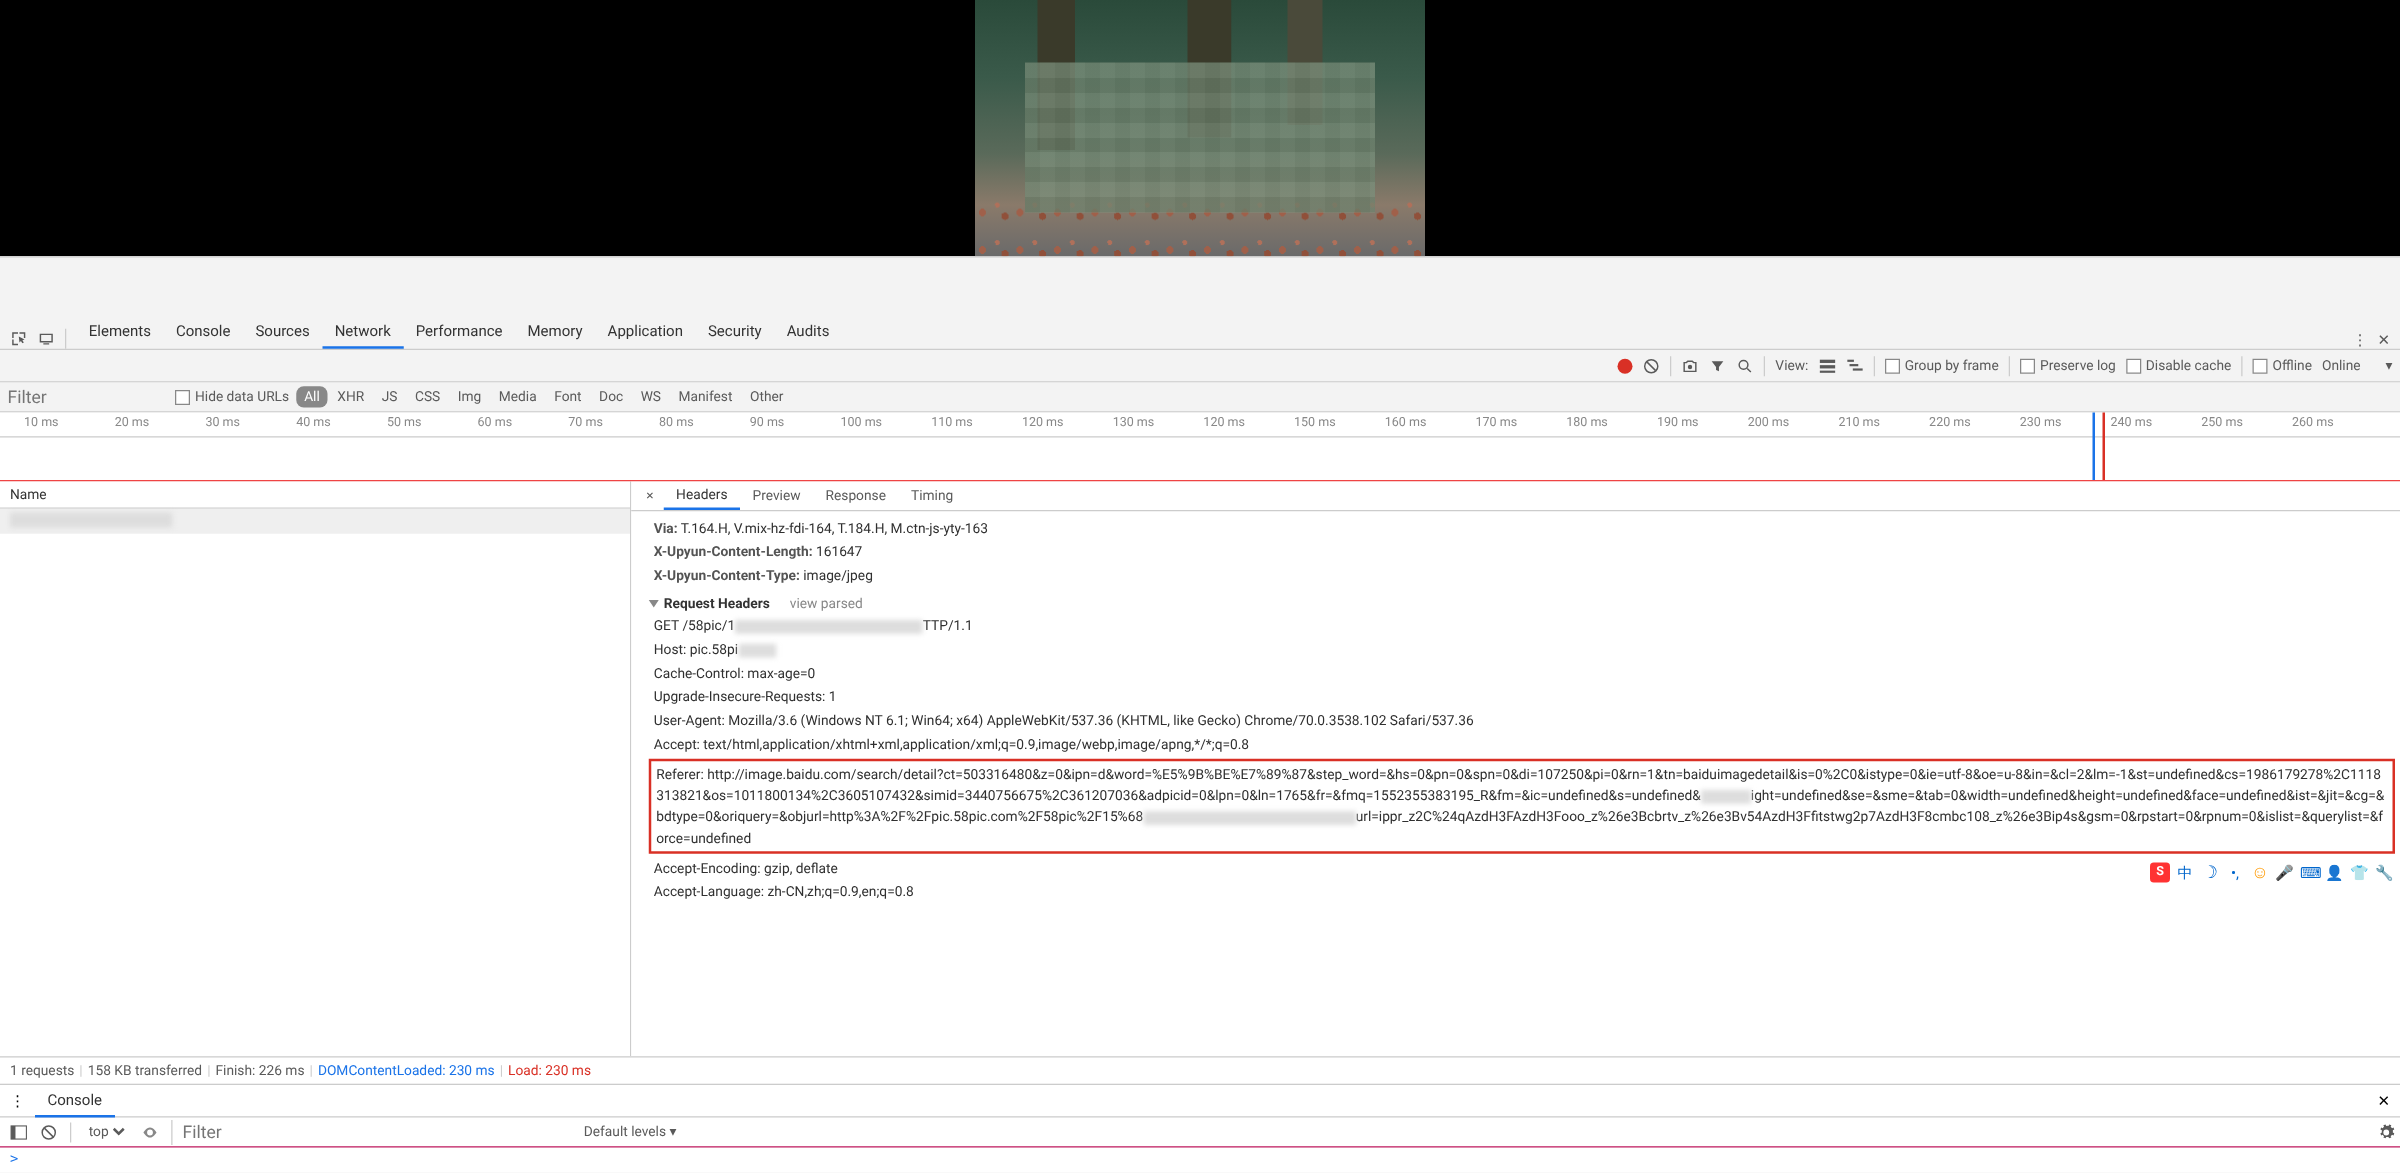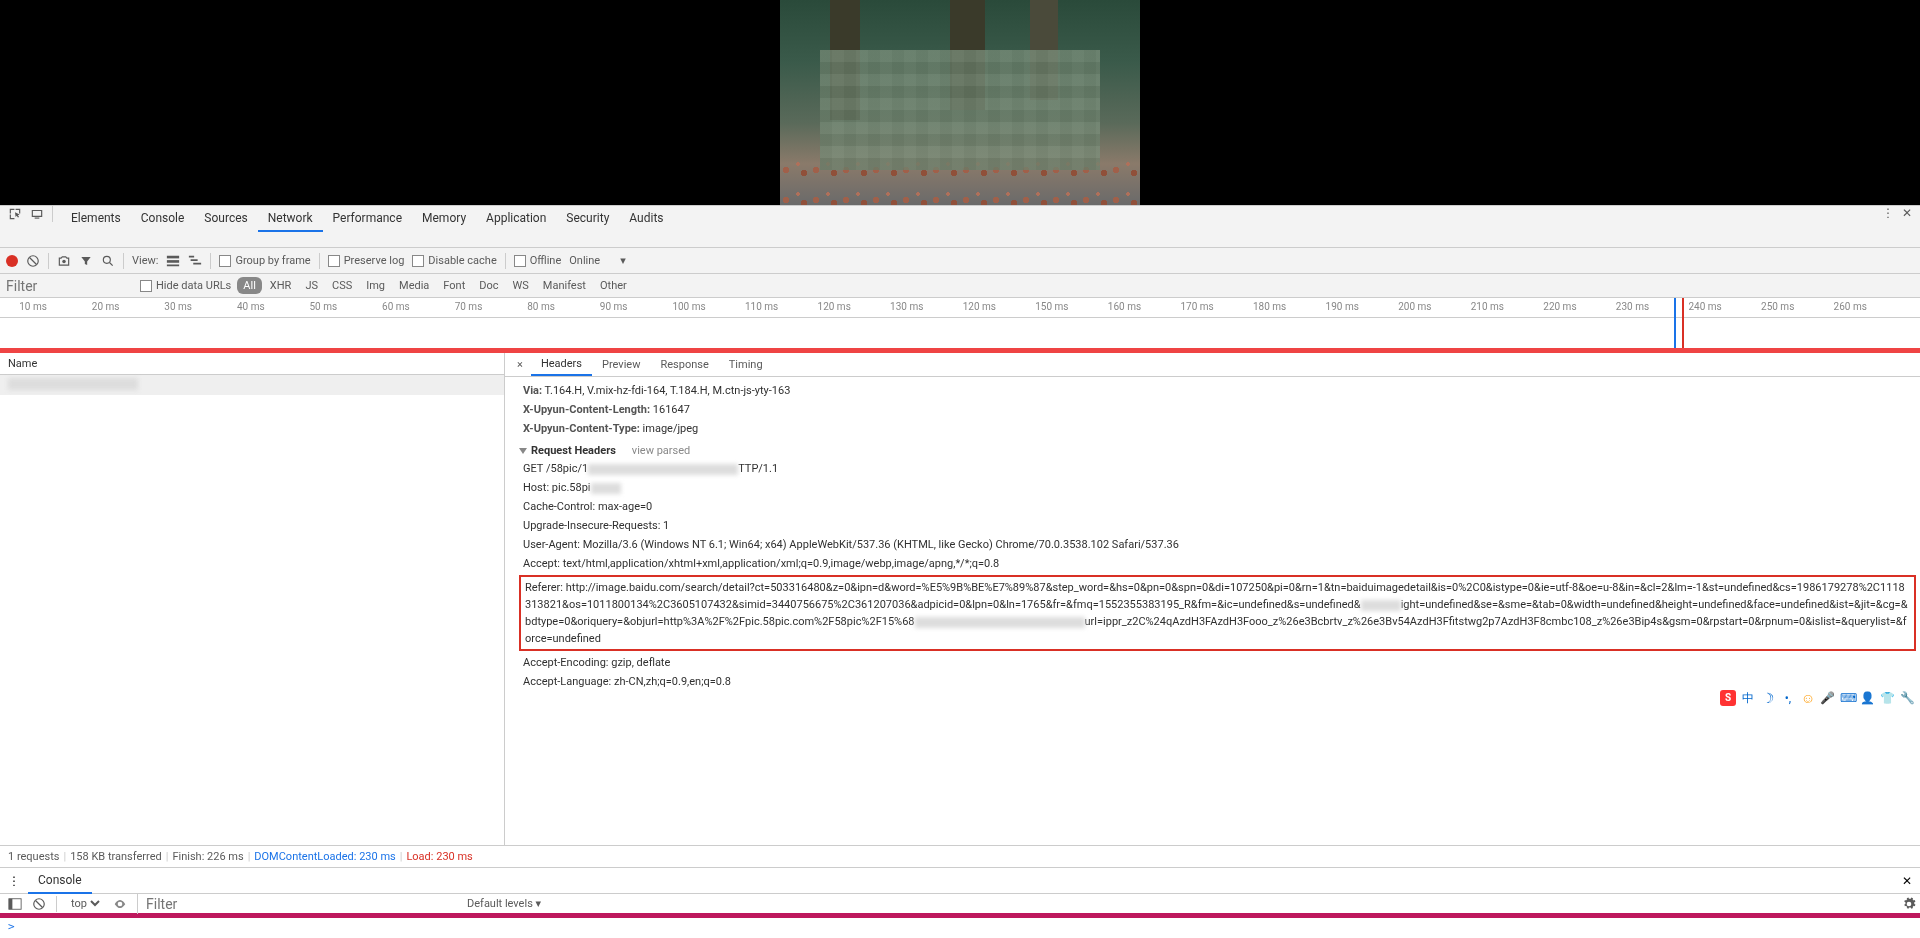--- a/index.html
+++ b/index.html
@@ -8,40 +8,40 @@
 .image-viewer { background: #000; height: 205px; display: flex; align-items: center; justify-content: center; }
 .image-content { width: 360px; height: 205px; position: relative; overflow: hidden; }
 .image-bg { position: absolute; inset: 0; background: linear-gradient(180deg, #2a4a3a 0%, #3a5a4a 30%, #5a6a5a 60%, #8a7a6a 80%, #6a6a6a 100%); }
 .tree1 { position: absolute; left: 50px; top: 0; width: 30px; height: 120px; background: #3a3a2a; }
 .tree2 { position: absolute; left: 170px; top: 0; width: 35px; height: 110px; background: #3a3a2a; }
 .tree3 { position: absolute; left: 250px; top: 0; width: 28px; height: 100px; background: #4a4a3a; }
 .leaves { position: absolute; bottom: 0; left: 0; right: 0; height: 50px; background: radial-gradient(circle at 20% 50%, #a0604a 3px, transparent 3px), radial-gradient(circle at 60% 30%, #b0705a 2px, transparent 2px), radial-gradient(circle at 80% 60%, #90503a 3px, transparent 3px); background-size: 30px 30px; }
 .pixelate { position: absolute; left: 40px; top: 50px; width: 280px; height: 120px; background: repeating-linear-gradient(0deg, rgba(100,120,100,0.5) 0px, rgba(100,120,100,0.5) 12px, rgba(120,140,120,0.5) 12px, rgba(120,140,120,0.5) 24px), repeating-linear-gradient(90deg, rgba(110,130,110,0.5) 0px, rgba(110,130,110,0.5) 12px, rgba(130,150,130,0.5) 12px, rgba(130,150,130,0.5) 24px); }
 
 .devtools { flex: 1; display: flex; flex-direction: column; border-top: 1px solid #ccc; background: #f3f3f3; min-height: 0; }
-.tab-bar { display: flex; align-items: flex-start; height: 42px; background: #f3f3f3; border-bottom: 1px solid #ccc; font-size: 12px; color: #5a5a5a; }
+.tab-bar { display: flex; align-items: flex-end; height: 42px; background: #f3f3f3; border-bottom: 1px solid #ccc; font-size: 12px; color: #5a5a5a; margin-top: 32px; }
 .tab-bar-left { display: flex; align-items: center; padding: 0 8px; gap: 8px; }
 .tab-bar-tabs { display: flex; }
 .tab { padding: 5px 10px; cursor: pointer; color: #333; }
 .tab.active { border-bottom: 2px solid #1a73e8; color: #333; }
 .tab-bar-right { margin-left: auto; display: flex; align-items: center; gap: 8px; padding-right: 8px; }
 
-.toolbar { display: flex; align-items: center; height: 26px; background: #f3f3f3; border-bottom: 1px solid #ccc; font-size: 11px; color: #5a5a5a; padding: 0 6px; gap: 8px; }
+.toolbar { display: flex; align-items: center; height: 26px; background: #f3f3f3; border-bottom: 1px solid #ccc; font-size: 11px; color: #5a5a5a; padding: 0 6px; gap: 8px; justify-content: flex-end; }
 .record-btn { width: 12px; height: 12px; border-radius: 50%; background: #d93025; }
 .toolbar-sep { width: 1px; height: 16px; background: #ccc; }
 .checkbox-label { display: flex; align-items: center; gap: 4px; }
 .checkbox { width: 12px; height: 12px; border: 1px solid #888; background: #fff; }
 
 .filter-bar { display: flex; align-items: center; height: 24px; background: #f3f3f3; border-bottom: 1px solid #ccc; font-size: 11px; color: #5a5a5a; }
 .filter-input { border: none; background: transparent; padding: 2px 6px; width: 140px; font-size: 14px; outline: none; }
 .filter-types { display: flex; gap: 2px; align-items: flex-end; }
 .filter-type { padding: 2px 6px; cursor: pointer; border-radius: 6px; }
 .filter-type.active { background: #888; color: #fff; }
 
-.timeline { height: 55px; background: #fff; border-bottom: 5px solid #ef4444; position: relative; }
+.timeline { height: 55px; background: #fff; border-bottom: 1px solid #ef4444; position: relative; }
 .timeline-ruler { height: 20px; border-bottom: 1px solid #ccc; position: relative; font-size: 10px; color: #888; }
 .timeline-tick { position: absolute; top: 3px; }
 .timeline-marker { position: absolute; top: 0; bottom: 0; width: 2px; background: #d93025; }
 .timeline-marker.blue { background: #1a73e8; }
 
 .main-area { flex: 1; display: flex; min-height: 0; }
 .request-list { width: 505px; background: #fff; border-right: 1px solid #ccc; display: flex; flex-direction: column; }
 .request-header { height: 22px; border-bottom: 1px solid #ccc; font-size: 11px; color: #333; padding: 4px 8px; }
 .request-row { height: 20px; padding: 2px 8px; font-size: 11px; color: #333; background: #efefef; }
 .blur-strip { display: inline-block; width: 130px; height: 12px; background: #ddd; filter: blur(2px); vertical-align: middle; }
@@ -62,21 +62,21 @@
 .referer-text { white-space: normal; word-break: break-all; line-height: 17px; }
 .inline-blur { display: inline-block; height: 11px; background: #ddd; filter: blur(2px); vertical-align: middle; }
 
 .status-bar { height: 22px; border-top: 1px solid #ccc; background: #fff; font-size: 11px; color: #5a5a5a; display: flex; align-items: center; padding: 0 8px; gap: 4px; }
 .status-sep { color: #ccc; }
 .status-blue { color: #1a73e8; }
 .status-red { color: #d93025; }
 
 .console-drawer { border-top: 1px solid #ccc; background: #fff; }
 .console-tab-bar { height: 26px; display: flex; align-items: center; border-bottom: 1px solid #ccc; font-size: 12px; padding: 0 8px; gap: 8px; }
-.console-toolbar { height: 24px; display: flex; align-items: center; border-bottom: 5px solid #be185d; font-size: 11px; padding: 0 8px; gap: 10px; color: #5a5a5a; }
+.console-toolbar { height: 24px; display: flex; align-items: center; border-bottom: 1px solid #be185d; font-size: 11px; padding: 0 8px; gap: 10px; color: #5a5a5a; }
 .console-prompt { height: 20px; padding: 2px 8px; color: #1a73e8; font-family: monospace; font-size: 11px; }
 .dropdown { border: none; background: transparent; font-size: 11px; color: #5a5a5a; }
 
 .icon-svg { width: 14px; height: 14px; fill: #5a5a5a; }
 .icon-btn { cursor: pointer; display: flex; align-items: center; }
 
 .ime-bar { position: absolute; right: 2px; bottom: 230px; display: flex; gap: 4px; align-items: center; background: rgba(255,255,255,0.9); padding: 2px; }
 .ime-icon { width: 16px; height: 16px; border-radius: 3px; }
 
 .gear-corner { position: absolute; right: 4px; }

